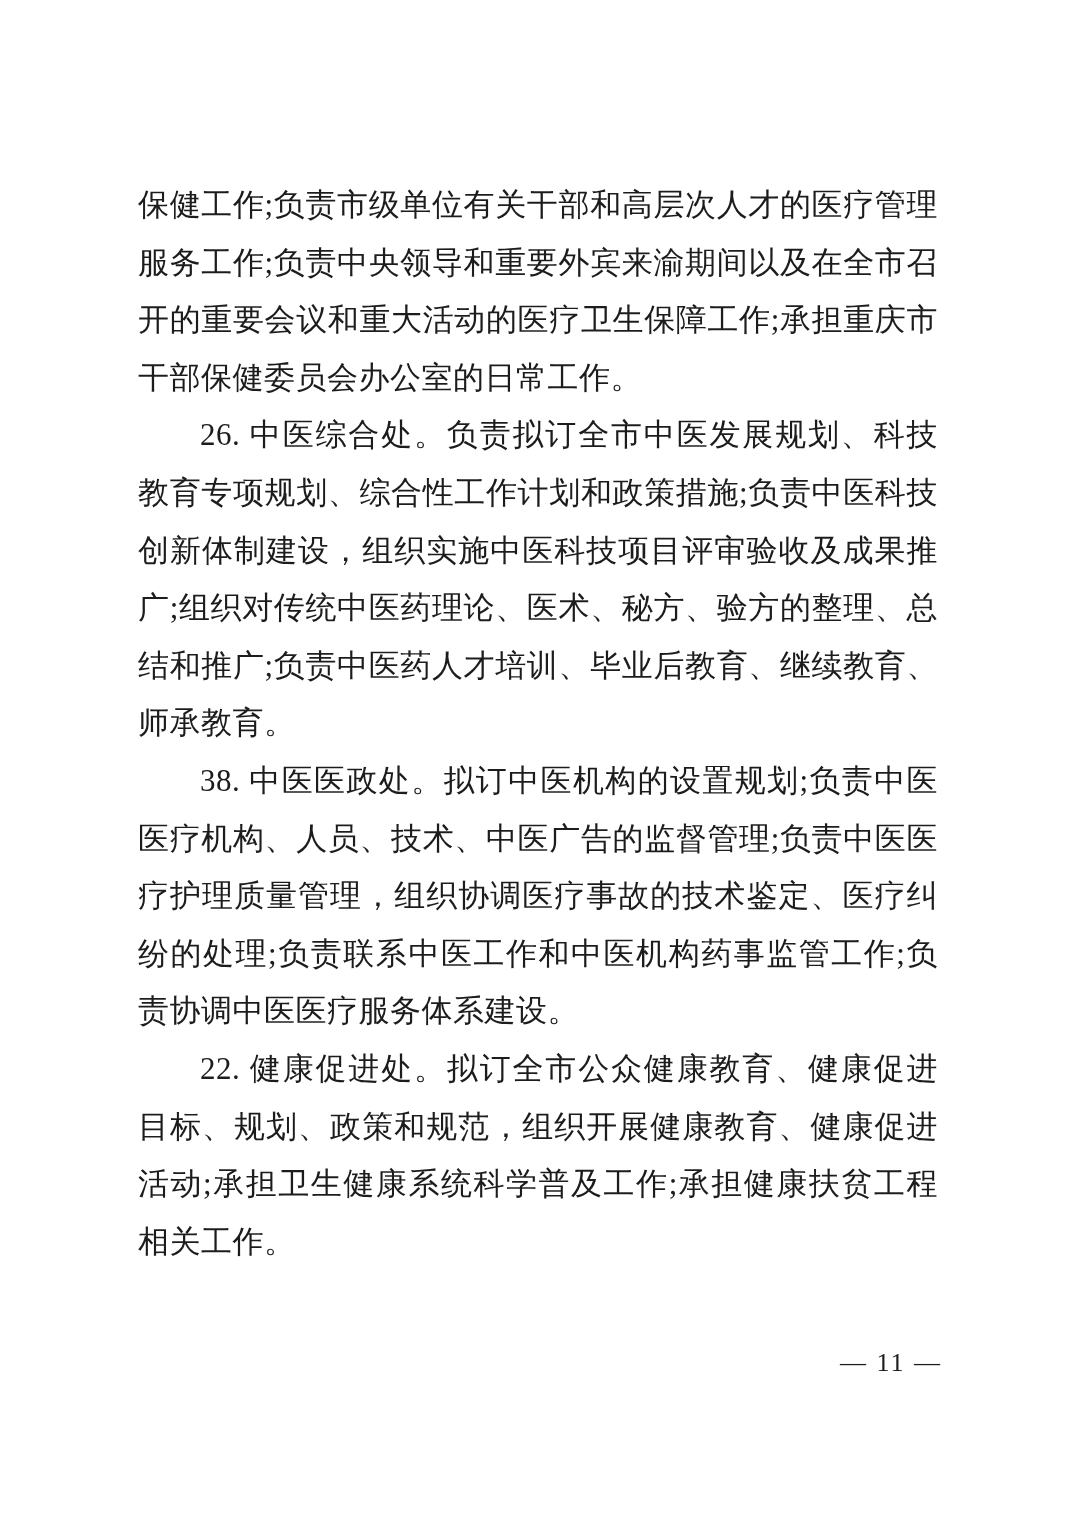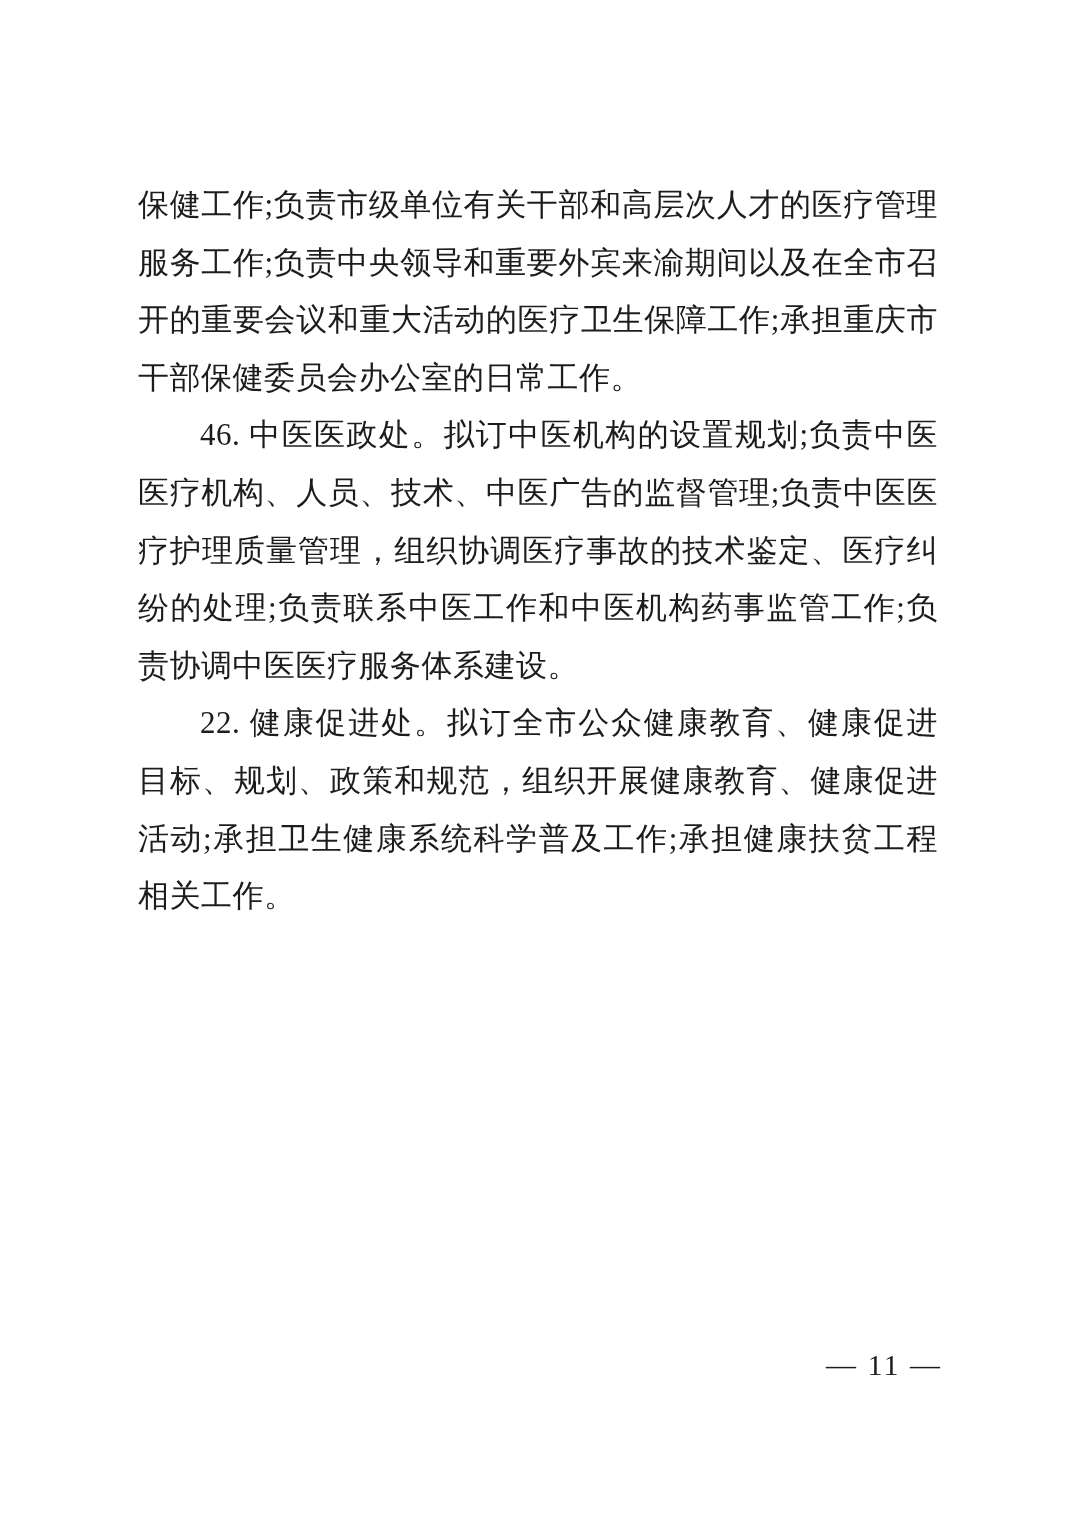--- a/index.html
+++ b/index.html
@@ -33,29 +33,30 @@
     padding: 0;
   }
   .para.indent {
     text-indent: 2em;
   }
   .page-number {
     position: absolute;
     top: 1348px;
     right: 132px;
     font-family: "Liberation Serif", "DejaVu Serif", serif;
-    font-size: 30px;
+    font-size: 26px;
     color: #1c1c1c;
     letter-spacing: 2px;
     white-space: nowrap;
   }
 </style>
 </head>
 <body>
 
 <div class="page">
   <div class="body-text">
     <p class="para">保健工作;负责市级单位有关干部和高层次人才的医疗管理服务工作;负责中央领导和重要外宾来渝期间以及在全市召开的重要会议和重大活动的医疗卫生保障工作;承担重庆市干部保健委员会办公室的日常工作。</p>
-    <p class="para indent">46. 中医医政处。拟订中医机构的设置规划;负责中医医疗机构、人员、技术、中医广告的监督管理;负责中医医疗护理质量管理，组织协调医疗事故的技术鉴定、医疗纠纷的处理;负责联系中医工作和中医机构药事监管工作;负责协调中医医疗服务体系建设。</p>
+    <p class="para indent">26. 中医综合处。负责拟订全市中医发展规划、科技教育专项规划、综合性工作计划和政策措施;负责中医科技创新体制建设，组织实施中医科技项目评审验收及成果推广;组织对传统中医药理论、医术、秘方、验方的整理、总结和推广;负责中医药人才培训、毕业后教育、继续教育、师承教育。</p>
+    <p class="para indent">38. 中医医政处。拟订中医机构的设置规划;负责中医医疗机构、人员、技术、中医广告的监督管理;负责中医医疗护理质量管理，组织协调医疗事故的技术鉴定、医疗纠纷的处理;负责联系中医工作和中医机构药事监管工作;负责协调中医医疗服务体系建设。</p>
     <p class="para indent">22. 健康促进处。拟订全市公众健康教育、健康促进目标、规划、政策和规范，组织开展健康教育、健康促进活动;承担卫生健康系统科学普及工作;承担健康扶贫工程相关工作。</p>
   </div>
   <div class="page-number">— 11 —</div>
 </div>
 
 </body></html>

